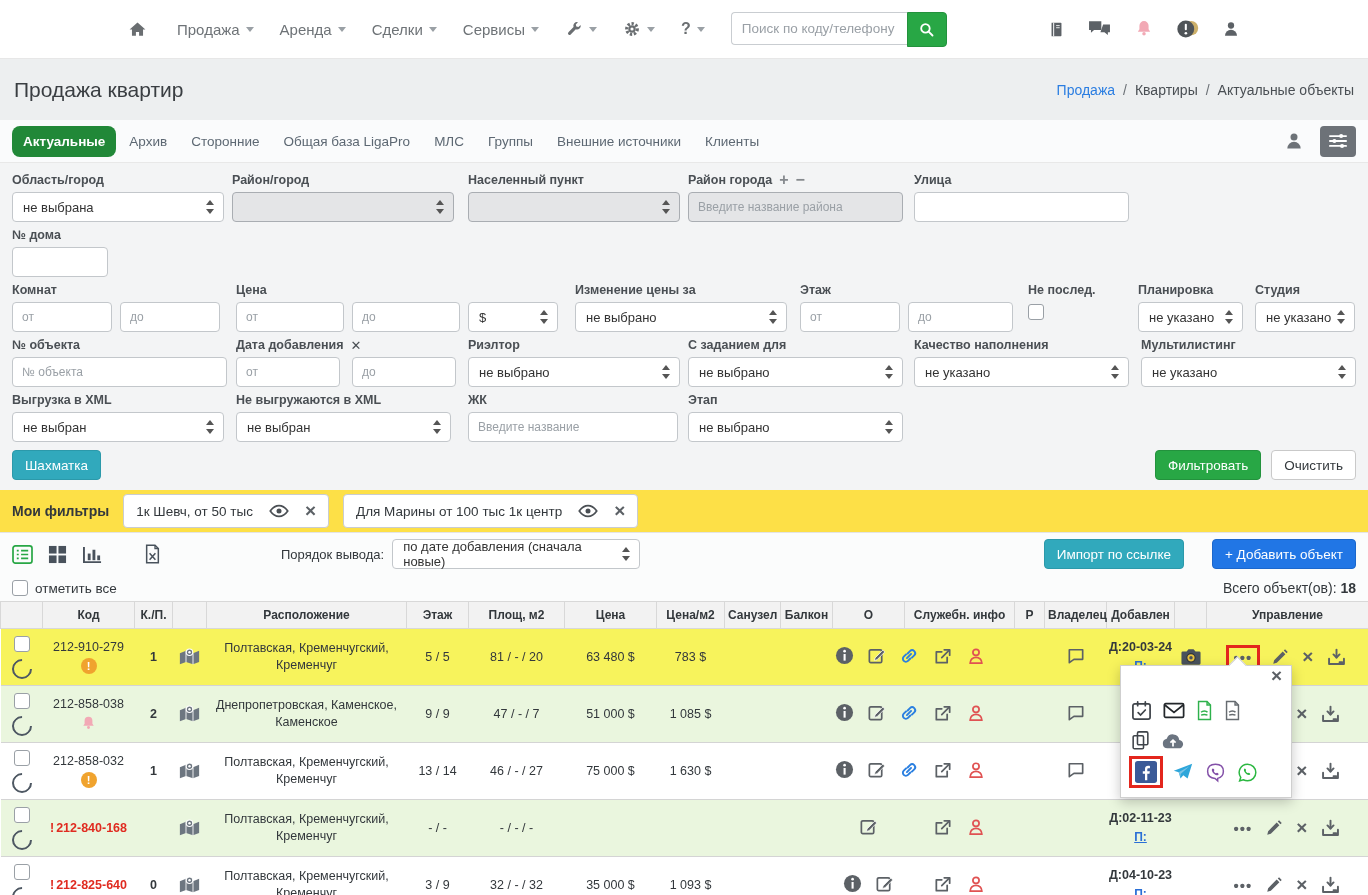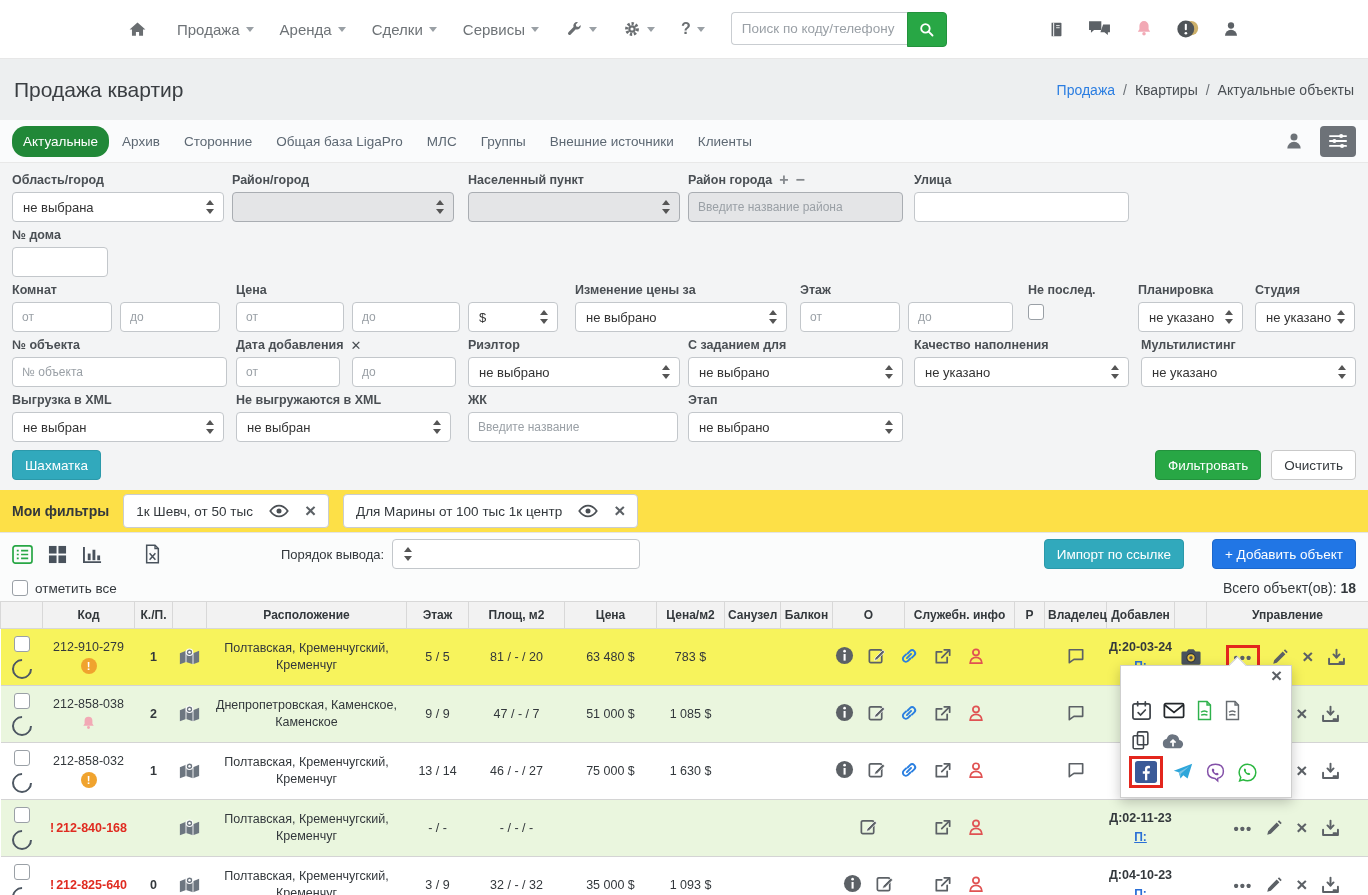--- a/index.html
+++ b/index.html
@@ -19,21 +19,21 @@
   
   .page-head{height:61px;display:flex;align-items:center;justify-content:space-between;padding:0 14px;background:#edeff0;}
   .page-title{font-size:21px;color:#3a3e42;}
   .breadcrumb{font-size:14px;color:#4a4f54;display:flex;gap:8px;align-items:center;}
   .breadcrumb .crumb-link{color:#2a7de1;cursor:pointer;}
   .breadcrumb .sep{color:#6b7075;}
   
   .card{background:#fbfcfc;}
   .tabsbar{height:42px;display:flex;align-items:center;padding:0 12px;background:#fafbfc;border-bottom:1px solid #e8e8e8;}
   .tab{font-size:13.5px;color:#5d6873;padding:8px 11px;cursor:pointer;white-space:nowrap;}
-  .tab.active{background:#218838;color:#fff;border-radius:14px;font-weight:normal;}
+  .tab.active{background:#218838;color:#fff;border-radius:8px;font-weight:bold;}
   .tabs-right{margin-left:auto;display:flex;align-items:center;gap:16px;}
   .sliders-btn{width:36px;height:31px;background:#6d7278;border-radius:4px;display:flex;align-items:center;justify-content:center;cursor:pointer;}
   
   .filters{background:#f3f4f5;padding:10px 12px 10px 12px;}
   .frow{display:flex;margin-bottom:6px;}
   .field{display:flex;flex-direction:column;}
   .flabel{font-size:12.5px;font-weight:bold;color:#4a4f54;height:14px;margin-bottom:5px;white-space:nowrap;display:flex;align-items:center;gap:7px;}
   .flabel .pm{font-size:16px;font-weight:bold;color:#85898d;cursor:pointer;line-height:10px;}
   .flabel .clr{font-size:13px;font-weight:bold;color:#4a4f54;cursor:pointer;}
   .sel{height:30px;background:#fff;border:1px solid #c3c7cb;border-radius:4px;display:flex;align-items:center;padding:0 8px 0 10px;font-size:13px;color:#333;cursor:pointer;justify-content:space-between;box-sizing:border-box;}
@@ -522,20 +522,21 @@
             <svg viewBox="0 0 20 24" width="17" height="20">
               <path d="M3 1.5h10l4 4V22.5H3z" fill="none" stroke="#49525c" stroke-width="1.8"></path>
               <path d="M13 1.5v4h4" fill="none" stroke="#49525c" stroke-width="1.6"></path>
               <path d="M6.5 11l7 8M13.5 11l-7 8" stroke="#49525c" stroke-width="1.8"></path>
             </svg>
           </span>
         </div>
       <div class="order-wrap">
         <span class="order-label">Порядок вывода:</span>
         <div class="sel" style="width:248px">
+            <span>по дате добавления (сначала новые)</span>
             <span class="ud"></span>
           </div>
       </div>
       <div class="toolbar-right">
         <div class="btn btn-teal">Импорт по ссылке</div>
         <div class="btn btn-blue">+ Добавить объект</div>
       </div>
     </div>
 
     <div class="selectall">

